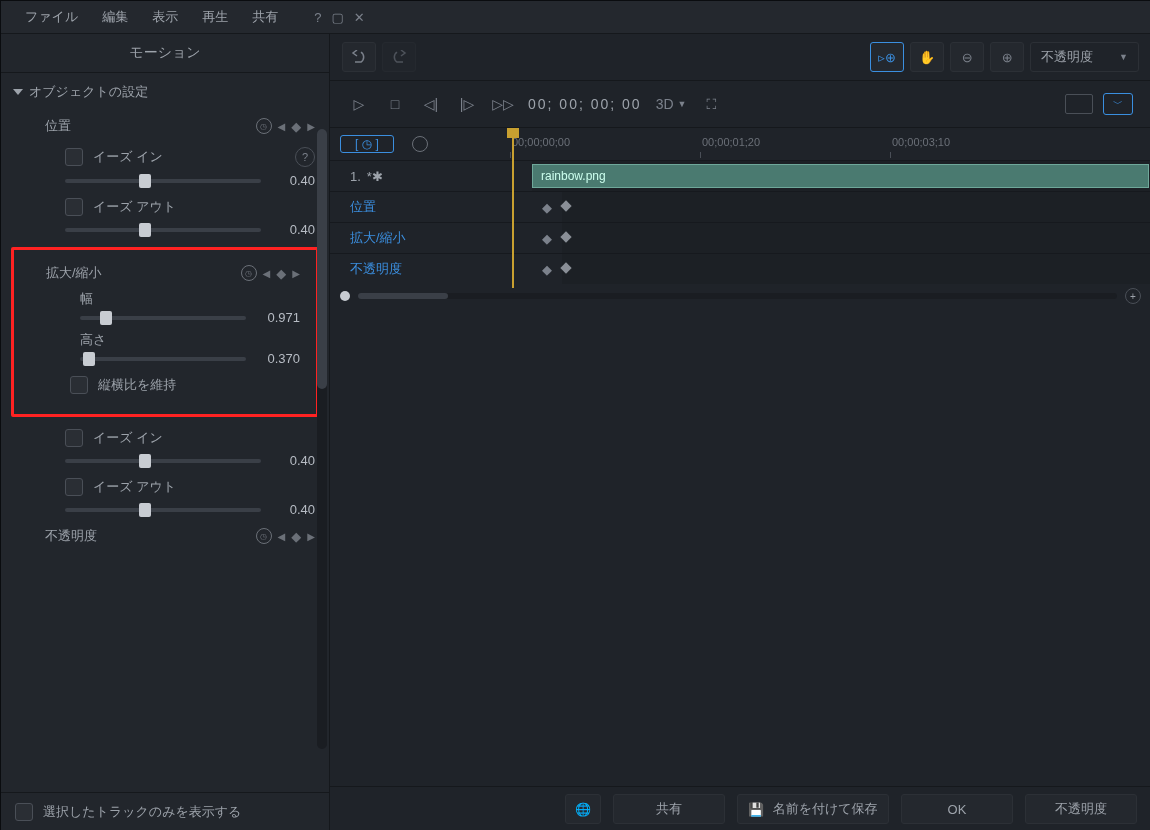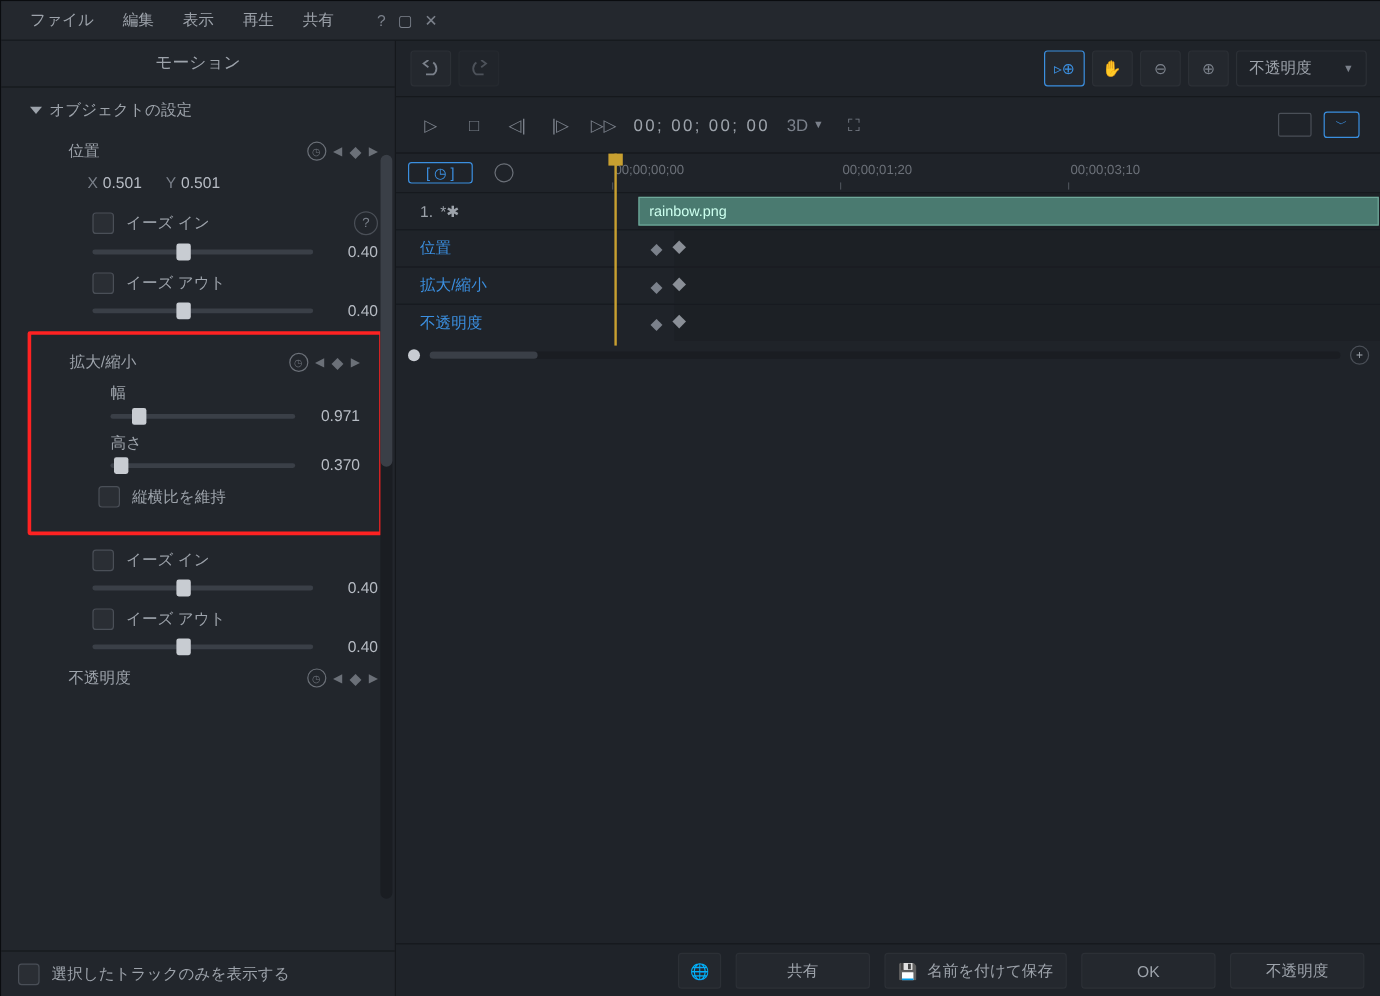--- a/index.html
+++ b/index.html
@@ -8,21 +8,21 @@
 .menu{display:flex;gap:8px;padding:0 16px}
 .menu span{padding:4px 8px;font-size:13px}
 .title-center{flex:1;text-align:center;color:#b7bcc4;font-size:13px}
 .title-center .logo{display:inline-block;width:14px;height:14px;background:linear-gradient(90deg,#2aa5f0,#8cffc9);vertical-align:middle;margin-right:4px;border-radius:2px}
 .winbtns{display:flex;gap:10px;padding:0 12px;color:#7b818b}
 .body{flex:1;display:flex;min-height:0}
 .left{width:328px;background:#22262c;display:flex;flex-direction:column;border-right:1px solid #15181c;position:relative}
 .tabs{display:flex;border-bottom:1px solid #15181c}
 .tab{flex:1;text-align:center;padding:10px 0;font-size:14px}
 .tab.active{color:#3b8fe0;border-bottom:2px solid #3b8fe0}
-.scroll{flex:1;overflow:hidden;padding:0 0 0 12px;position:relative}
+.scroll{flex:1;overflow:hidden;padding:0 0 0 0;position:relative}
 .section-head{display:flex;align-items:center;gap:8px;padding:10px 14px}
 .section-head .tri{width:0;height:0;border-left:6px solid #9da3ab;border-top:5px solid transparent;border-bottom:5px solid transparent;transform:rotate(90deg)}
 .prop-row{display:flex;align-items:center;padding:6px 14px 6px 44px;gap:8px}
 .prop-label{flex:1;font-size:13px}
 .kf-ctrl{display:flex;align-items:center;gap:6px;color:#6b7078}
 .kf-ctrl .stop{width:14px;height:14px;border:1px solid #6b7078;border-radius:50%;display:flex;align-items:center;justify-content:center;font-size:8px}
 .kf-ctrl .nav{font-size:10px}
 .xy{display:flex;gap:20px;padding:4px 14px 10px 60px}
 .xy .lbl{color:#7b818b;margin-right:4px}
 .val{color:#b7bcc4}
@@ -121,24 +121,20 @@
 
         <div class="prop-row">
           <span class="prop-label">位置</span>
           <div class="kf-ctrl">
             <span class="stop">◷</span>
             <span class="nav">◀</span>
             <span>◆</span>
             <span class="nav">▶</span>
           </div>
         </div>
-        <div class="xy">
-          <span><span class="lbl">X</span><span class="val">0.501</span></span>
-          <span><span class="lbl">Y</span><span class="val">0.501</span></span>
-        </div>
         <div class="checkline">
           <span class="cb"></span>
           <span>イーズ イン</span>
           <span style="flex:1"></span>
           <span class="help">?</span>
         </div>
         <div class="slider">
           <div class="track">
               <div class="thumb" style="left:38%"></div>
             </div>

